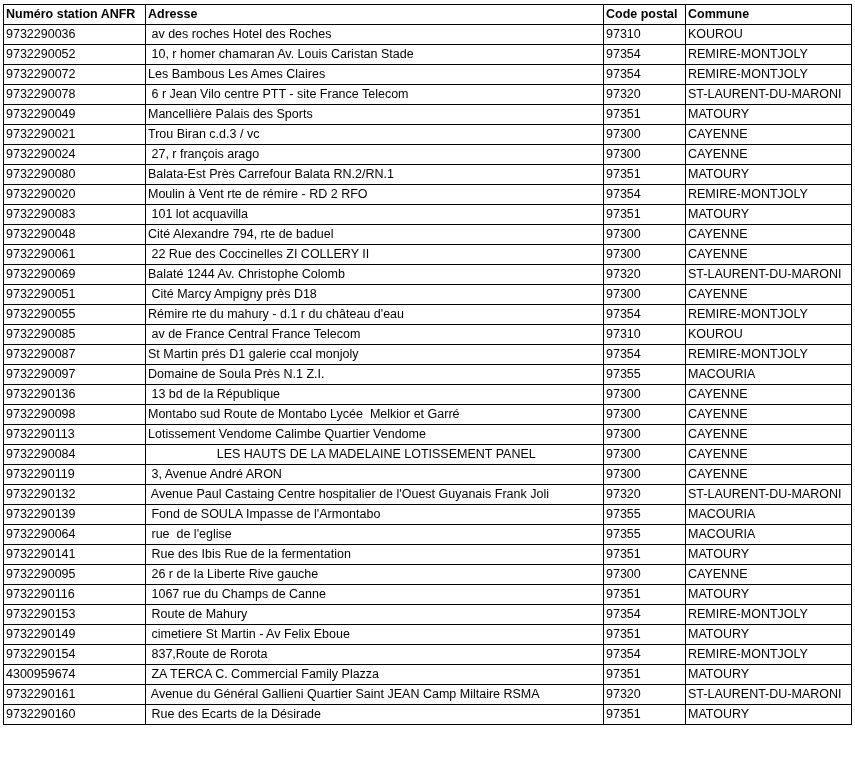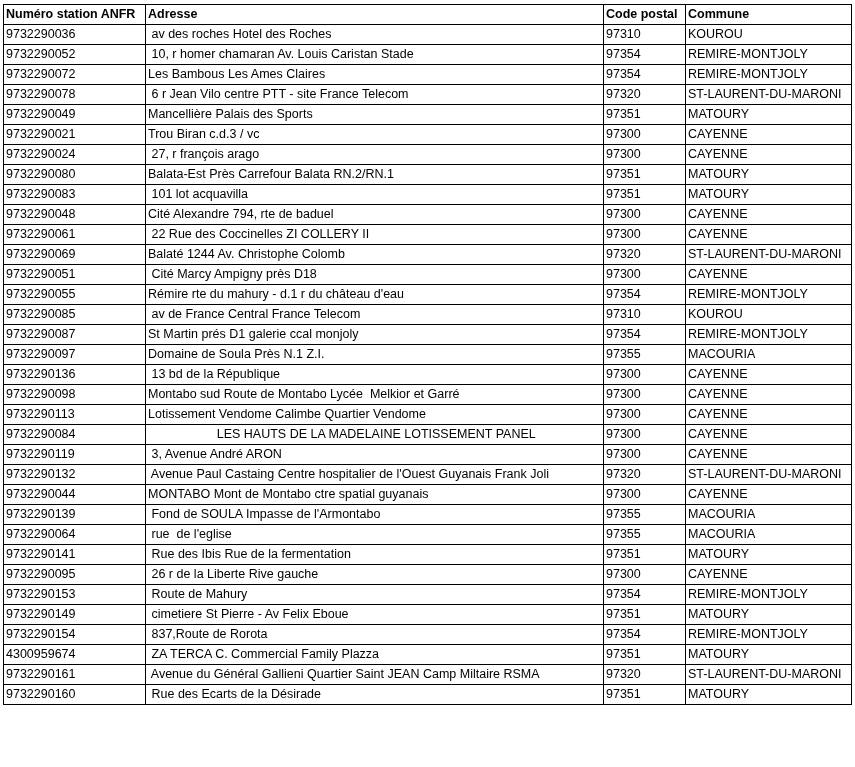--- a/index.html
+++ b/index.html
@@ -73,20 +73,26 @@
         <td class="num">97300</td>
         <td>CAYENNE</td>
       </tr>
       <tr>
         <td>9732290080</td>
         <td style="white-space: pre;">Balata-Est Près Carrefour Balata RN.2/RN.1</td>
         <td class="num">97351</td>
         <td>MATOURY</td>
       </tr>
       <tr>
+        <td>9732290020</td>
+        <td style="white-space: pre;">Moulin à Vent rte de rémire - RD 2 RFO</td>
+        <td class="num">97354</td>
+        <td>REMIRE-MONTJOLY</td>
+      </tr>
+      <tr>
         <td>9732290083</td>
         <td style="white-space: pre;"> 101 lot acquavilla</td>
         <td class="num">97351</td>
         <td>MATOURY</td>
       </tr>
       <tr>
         <td>9732290048</td>
         <td style="white-space: pre;">Cité Alexandre 794, rte de baduel</td>
         <td class="num">97300</td>
         <td>CAYENNE</td>
@@ -163,26 +169,20 @@
         <td class="num">97300</td>
         <td>CAYENNE</td>
       </tr>
       <tr>
         <td>9732290132</td>
         <td style="white-space: pre;"> Avenue Paul Castaing Centre hospitalier de l'Ouest Guyanais Frank Joli</td>
         <td class="num">97320</td>
         <td>ST-LAURENT-DU-MARONI</td>
       </tr>
       <tr>
-        <td>9732290044</td>
-        <td style="white-space: pre;">MONTABO Mont de Montabo ctre spatial guyanais</td>
-        <td class="num">97300</td>
-        <td>CAYENNE</td>
-      </tr>
-      <tr>
         <td>9732290139</td>
         <td style="white-space: pre;"> Fond de SOULA Impasse de l'Armontabo</td>
         <td class="num">97355</td>
         <td>MACOURIA</td>
       </tr>
       <tr>
         <td>9732290064</td>
         <td style="white-space: pre;"> rue  de l'eglise</td>
         <td class="num">97355</td>
         <td>MACOURIA</td>
@@ -193,28 +193,34 @@
         <td class="num">97351</td>
         <td>MATOURY</td>
       </tr>
       <tr>
         <td>9732290095</td>
         <td style="white-space: pre;"> 26 r de la Liberte Rive gauche</td>
         <td class="num">97300</td>
         <td>CAYENNE</td>
       </tr>
       <tr>
+        <td>9732290116</td>
+        <td style="white-space: pre;"> 1067 rue du Champs de Canne</td>
+        <td class="num">97351</td>
+        <td>MATOURY</td>
+      </tr>
+      <tr>
         <td>9732290153</td>
         <td style="white-space: pre;"> Route de Mahury</td>
         <td class="num">97354</td>
         <td>REMIRE-MONTJOLY</td>
       </tr>
       <tr>
         <td>9732290149</td>
-        <td style="white-space: pre;"> cimetiere St Pierre - Av Felix Eboue</td>
+        <td style="white-space: pre;"> cimetiere St Martin - Av Felix Eboue</td>
         <td class="num">97351</td>
         <td>MATOURY</td>
       </tr>
       <tr>
         <td>9732290154</td>
         <td style="white-space: pre;"> 837,Route de Rorota</td>
         <td class="num">97354</td>
         <td>REMIRE-MONTJOLY</td>
       </tr>
       <tr>

